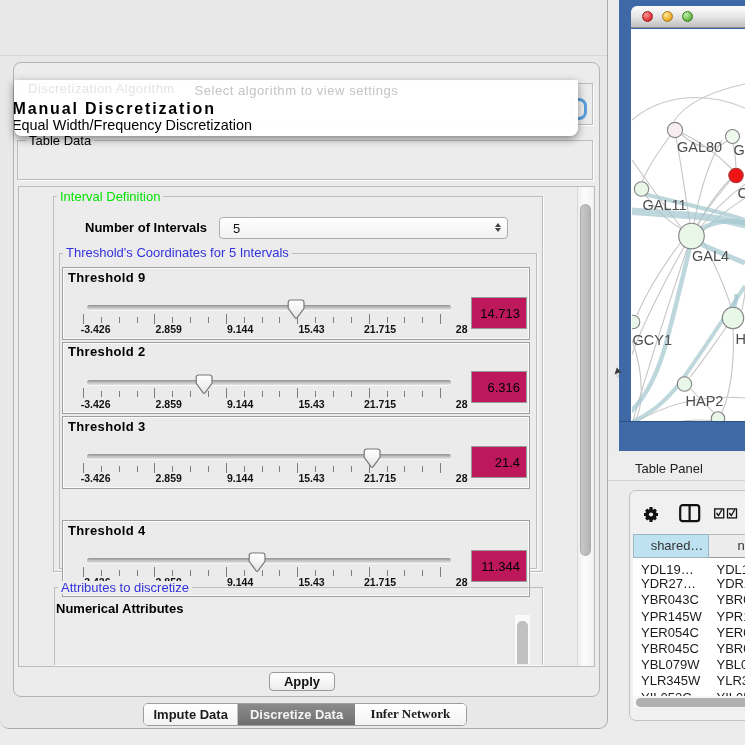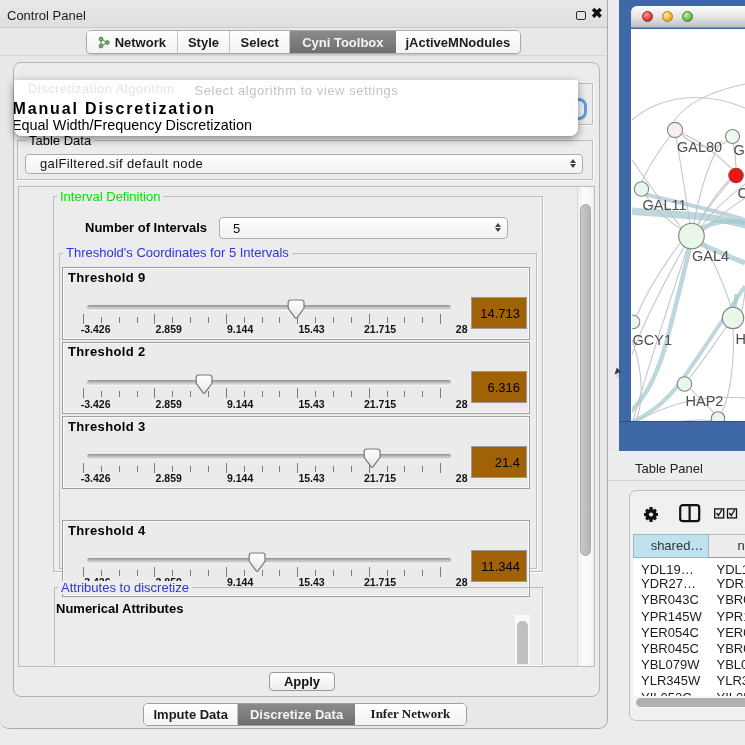--- a/index.html
+++ b/index.html
@@ -45,21 +45,21 @@
 #sbar { position:absolute; left:559px; top:0; width:16px; height:479px; background:linear-gradient(90deg,#efefef,#fcfcfc 40%,#f4f4f4); border-left:1px solid #d9d9d9; }
 #sthumb { position:absolute; left:2px; top:17px; width:11px; height:352px; background:linear-gradient(90deg,#c9c9c9,#b4b4b4); border-radius:6px; border:1px solid #ababab; }
 
 
 .tbox { position:absolute; background:#ebebeb; border:1px solid #9f9f9f; box-shadow:inset 0 0 0 1px rgba(255,255,255,0.75); }
 .ttitle { position:absolute; left:5px; top:1.5px; font-size:13px; font-weight:700; letter-spacing:0.35px; color:#000; }
 .groove { position:absolute; height:5px; border-radius:2.5px; background:linear-gradient(#8f8f8f,#c9c9c9 60%,#e3e3e3); box-shadow:0 1px 0 #f8f8f8; }
 .tick { position:absolute; width:1px; background:#7d7d7d; }
 .tlab { position:absolute; width:60px; text-align:right; font-size:10.5px; font-weight:700; color:#111; }
 .thumb { position:absolute; }
-.numbox { position:absolute; width:56px; height:32px; background:#a16207; border:1px solid #999; font-size:13px; color:#000;
+.numbox { position:absolute; width:56px; height:32px; background:#be185d; border:1px solid #999; font-size:13px; color:#000;
   text-align:right; padding:8px 6px 0 0; }
 
 
 #nlist { position:absolute; left:53px; top:615px; width:462px; height:48.5px; background:#fff; overflow:hidden; padding-top:4.5px; }
 #nlist div { font-size:13px; color:#111; padding-left:13px; height:15px; line-height:15px; }
 #lscroll { position:absolute; left:515px; top:615px; width:15px; height:48.5px; background:#fafafa; overflow:hidden; }
 #lthumb { position:absolute; left:2px; top:6px; width:11px; height:50px; background:#c0c0c0; border-radius:5px; }
 
 
 #apply { position:absolute; left:269px; top:672px; width:66px; height:19px; background:linear-gradient(#ffffff,#ededed);
@@ -94,53 +94,29 @@
 .trow { position:absolute; left:0; width:100%; height:16.5px; font-size:13px; color:#1b1b1b; }
 .trow .c1 { position:absolute; left:8.5px; top:1.5px; }
 .trow .c2 { position:absolute; left:84px; top:1.5px; }
 #hscroll { position:absolute; left:632.5px; top:696px; width:112.5px; height:12px; background:#f6f6f6; }
 #hthumb { position:absolute; left:3px; top:1.5px; width:120px; height:9px; background:#b0b0b0; border-radius:5px; }
 </style></head>
 <body>
 <div id="root">
 
   <div id="lwin">
-    <div id="ltitle">
-        <span>Control Panel</span>
-        <div id="wbtn1"></div>
-        <div id="wbtnx">✖</div>
-      </div>
     <div class="tabline"></div>
-    <div id="tabbar">
-      <div class="tseg" style="width:91px;"><svg width="12" height="13" viewBox="0 0 12 13" style="margin-right:5px;">
-            <path d="M3 4.5 L3 8.5 M4.5 3.6 L8 6 M4.5 9.4 L8 7" stroke="#6a6a6a" stroke-width="1"></path>
-            <circle cx="3" cy="3" r="1.9" fill="#6fbb5f" stroke="#447a38" stroke-width="0.9"></circle>
-            <circle cx="3" cy="10" r="1.9" fill="#6fbb5f" stroke="#447a38" stroke-width="0.9"></circle>
-            <circle cx="9.3" cy="6.5" r="1.9" fill="#6fbb5f" stroke="#447a38" stroke-width="0.9"></circle>
-          </svg>Network</div>
-      <div class="tseg" style="width:53px;">Style</div>
-      <div class="tseg" style="width:60px;">Select</div>
-      <div class="tseg sel" style="width:106px;">Cyni Toolbox</div>
-      <div class="tseg" style="width:125px;">jActiveMNodules</div>
-    </div>
     <div id="cpanel"></div>
 
     <div class="gbox" style="left:17px;top:83px;width:576px;height:42px;"></div>
 
     <div class="abs" style="left:570px;top:97.5px;width:17px;height:22px;border:3px solid #5b9fdc;border-radius:4px 8px 8px 4px;background:#f2f2f2;"></div>
 
     <div class="gbox" style="left:17px;top:140px;width:576px;height:40px;"></div>
     <div class="glab" style="left:26px;top:134px;color:#000000;">Table Data</div>
-    <div class="combo" style="left:25px;top:153.5px;width:558px;height:20.5px;">
-        <span style="position:absolute;left:14px;top:1px;letter-spacing:0.38px;">galFiltered.sif default node</span>
-        <span class="ar">
-          <i class="up"></i>
-          <i class="dn"></i>
-        </span>
-      </div>
 
     <div id="spane"></div>
     <div id="sbar" style="left:577px;top:187px;">
         <div id="sthumb"></div>
       </div>
 
     <div class="gbox" style="left:52.5px;top:196px;width:490px;height:376px;"></div>
     <div class="glab" style="left:57px;top:190px;color:#00e300;">Interval Definition</div>
     <div class="abs" style="left:85px;top:220px;font-size:13px;font-weight:700;">Number of Intervals</div>
     <div class="combo" style="left:219px;top:216.5px;width:289px;height:22px;">

